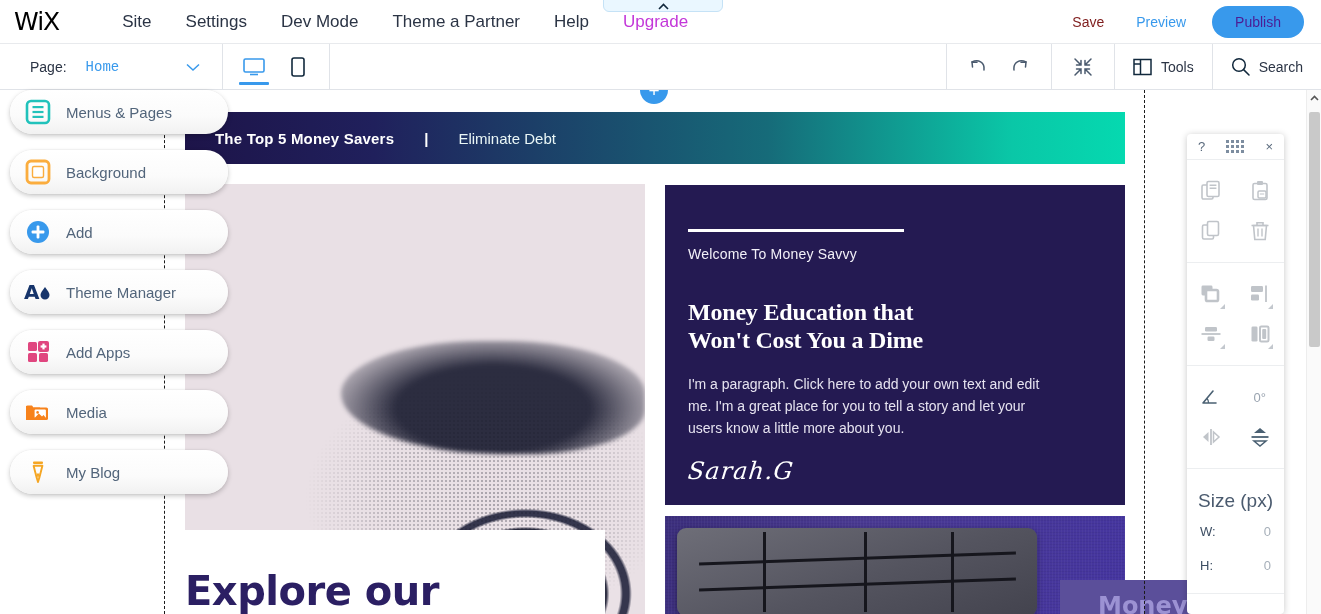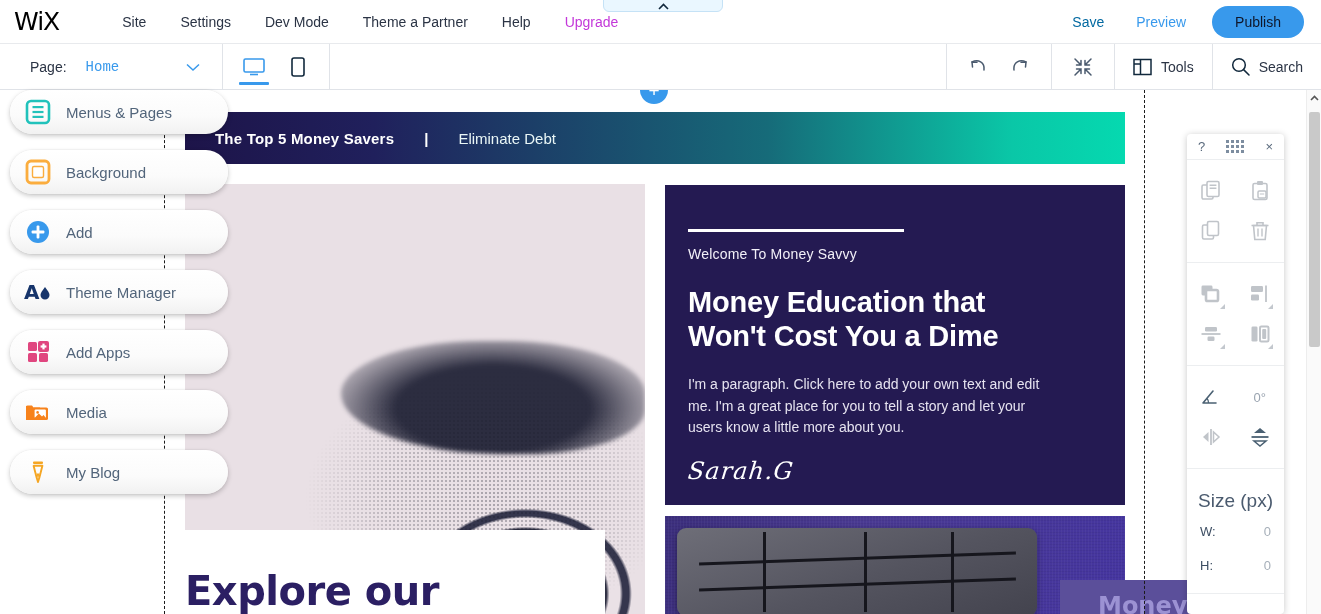--- a/index.html
+++ b/index.html
@@ -17,29 +17,29 @@
     background: #fff; border-bottom: 1px solid #e8eaed;
     display: flex; align-items: center;
   }
   .wix-logo {
     margin-left: 14px; font-size: 25px; font-weight: 400;
     letter-spacing: -1px; color: #000;
     font-family: "DejaVu Sans", sans-serif;
   }
   .topnav { display: flex; align-items: center; margin-left: 46px; }
   .topnav-item {
-    font-size: 14px; color: #2b3445; padding: 0 17px; cursor: pointer;
+    font-size: 17px; color: #2b3445; padding: 0 17px; cursor: pointer;
     white-space: nowrap;
   }
   .topnav-item.upgrade { color: #c337d9; }
   .top-right { margin-left: auto; display: flex; align-items: center; padding-right: 17px; }
-  .top-right .link { font-size: 14px; color: #0369a1; padding: 0 16px; cursor: pointer; }
+  .top-right .link { font-size: 14px; color: #7f1d1d; padding: 0 16px; cursor: pointer; }
   .top-right .link.preview { color: #3899ec; }
   .publish-btn {
-    background: #3899ec; color: #0f172a; border: none; border-radius: 18px;
+    background: #3899ec; color: #4c1d95; border: none; border-radius: 18px;
     height: 32px; padding: 0 23px; font-size: 14px; cursor: pointer;
     margin-left: 10px; font-family: "Liberation Sans", sans-serif;
   }
 
   
   .top-tab {
     position: absolute; left: 603px; top: -12px; width: 120px; height: 24px;
     background: #eaf7ff; border: 1px solid #c5e2f6; border-radius: 6px;
     display: flex; align-items: flex-end; justify-content: center;
     padding-bottom: 1px; cursor: pointer; z-index: 60;
@@ -128,23 +128,23 @@
   }
 
   
   .welcome-card {
     position: absolute; left: 665px; top: 95px; width: 460px; height: 320px;
     background: #241a52; padding: 44px 44px 0 23px;
   }
   .wc-rule { width: 216px; height: 3px; background: #fff; margin-bottom: 14px; }
   .wc-eyebrow { color: #f2f0f8; font-size: 14px; letter-spacing: .2px; }
   .wc-title {
-    color: #fff; font-size: 29px; font-weight: 700; line-height: 1.17;
-    margin-top: 24px; letter-spacing: -.2px;
-    font-family: Liberation Sans, sans-serif;
+    color: #fff; font-size: 24px; font-weight: 700; line-height: 1.17;
+    margin-top: 36px; letter-spacing: -.2px;
+    font-family: Liberation Serif, serif;
   }
   .wc-para { color: #e6e3f0; font-size: 14px; line-height: 1.55; margin-top: 20px; max-width: 375px; }
   .wc-sign {
     color: #fff; font-size: 24px; margin-top: 18px;
     font-family: "DejaVu Serif", serif; font-style: italic;
     transform: skewX(-6deg); letter-spacing: 1px;
   }
 
   
   .chip-photo {

